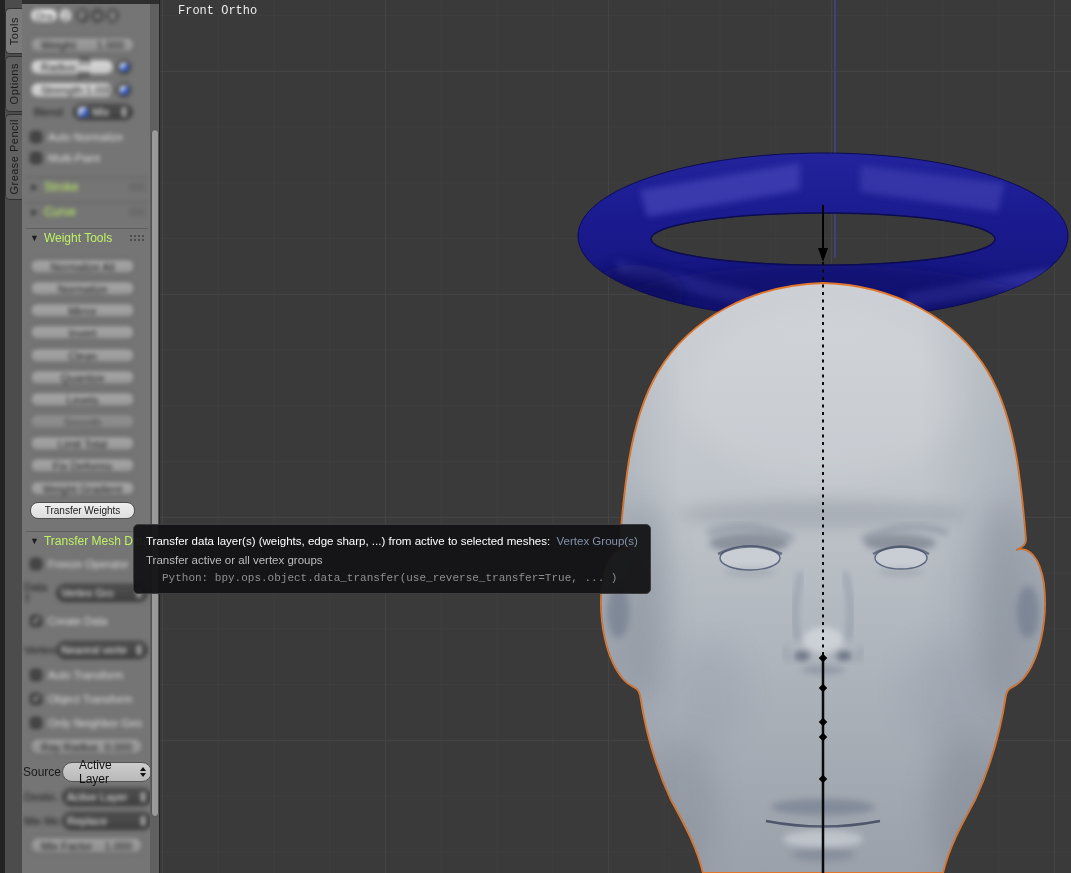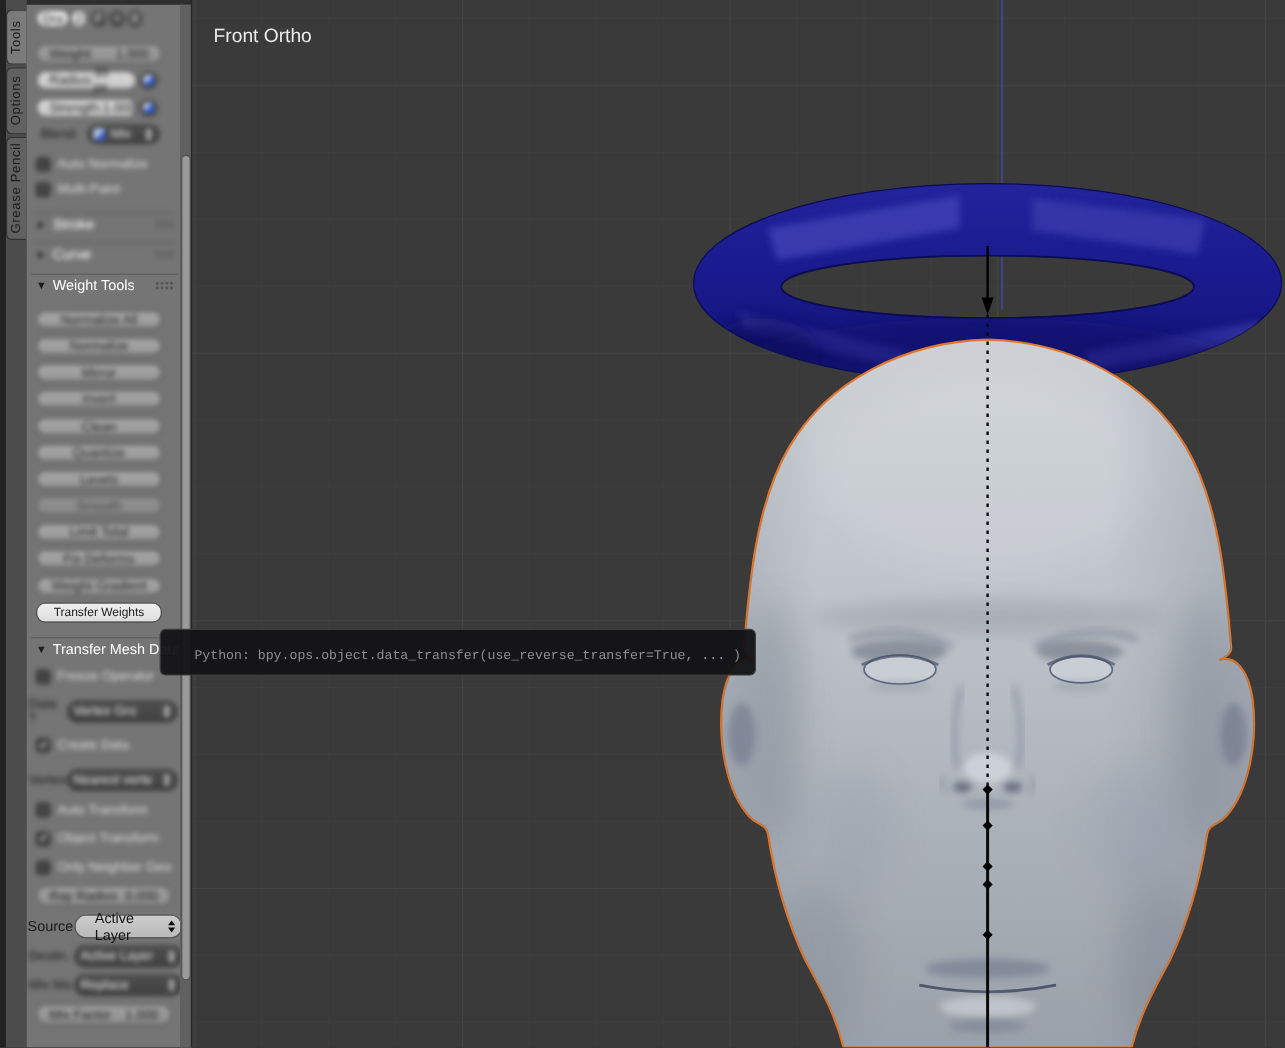--- a/index.html
+++ b/index.html
@@ -54,37 +54,37 @@
      border-top:4px solid currentColor; }
 
   .chk { width:12px; height:12px; border-radius:3px; background:#454545;
          border:1px solid #2c2c2c; margin-right:6px; flex:none; position:relative; }
   .chk.on::after { content:"✓"; position:absolute; left:1px; top:-2px; color:#eee; font-size:11px; }
   .chklabel { font-size:11px; color:#dedede; }
 
   .pheader { position:absolute; left:4px; width:122px; height:18px; display:flex; align-items:center;
              border-top:1px solid #5e5e5e; }
   .pheader .arr { font-size:9px; color:#1d1d1d; margin-right:5px; margin-left:4px; }
-  .pheader .ptitle { font-size:12px; color:#ffffff; white-space:nowrap; overflow:hidden; }
+  .pheader .ptitle { font-size:12px; color:#bef264; white-space:nowrap; overflow:hidden; }
   .grip { margin-left:auto; width:17px; height:8px; margin-right:2px;
           background-image:radial-gradient(rgba(30,30,30,.45) 1px, transparent 1.2px);
           background-size:4px 4px; }
 
   .plabel { font-size:11px; color:#1a1a1a; }
 
   .viewport { position:absolute; left:160px; top:0; width:911px; height:873px;
       background-color:#3a3a3a;
       background-image:
         linear-gradient(#444444 1px, transparent 1px),
         linear-gradient(90deg,#444444 1px, transparent 1px),
         linear-gradient(#3e3e3e 1px, transparent 1px),
         linear-gradient(90deg,#3e3e3e 1px, transparent 1px);
       background-size:223px 223px,223px 223px,55.75px 55.75px,55.75px 55.75px;
       background-position:0 71px,2px 0,0 15px,2px 0; }
-  .vplabel { position:absolute; left:18px; top:22px; font-size:16px; color:#ececec; }
+  .vplabel { position:absolute; left:18px; top:4px; font-size:12px; color:#ececec;font-family:Liberation Mono, monospace; }
   .border-line { position:absolute; left:159px; top:0; width:1px; height:873px; background:#262626; z-index:4; }
 
   .tooltip { position:absolute; left:133px; top:524px; z-index:10;
              background:rgba(19,19,21,0.95); border:1px solid #3c3c3e; border-radius:5px;
              padding:10px 12px 9px 12px; white-space:nowrap; }
   .tt1 { font-size:11.5px; color:#ffffff; }
   .tt1 .ttval { color:#8592ae; }
   .tt2 { font-size:11.5px; color:#bdbdbd; margin-top:7px; }
   .tt3 { font-size:11px; color:#8f8f8f; font-family:"Liberation Mono", monospace; margin-top:6px;margin-left:16px; }
 </style>
@@ -413,14 +413,16 @@
           <span>1.000</span>
       </div>
     </div>
 
   </div>
   <div class="scrolltrack"></div>
   <div class="scrollthumb"></div>
 </div>
 
 <div class="tooltip">
+  <div class="tt1"><span>Transfer data layer(s) (weights, edge sharp, ...) from active to selected meshes:</span>&nbsp; <span class="ttval">Vertex Group(s)</span></div>
+  <div class="tt2">Transfer active or all vertex groups</div>
   <div class="tt3">Python: bpy.ops.object.data_transfer(use_reverse_transfer=True, ... )</div>
 </div>
 
 </body></html>

